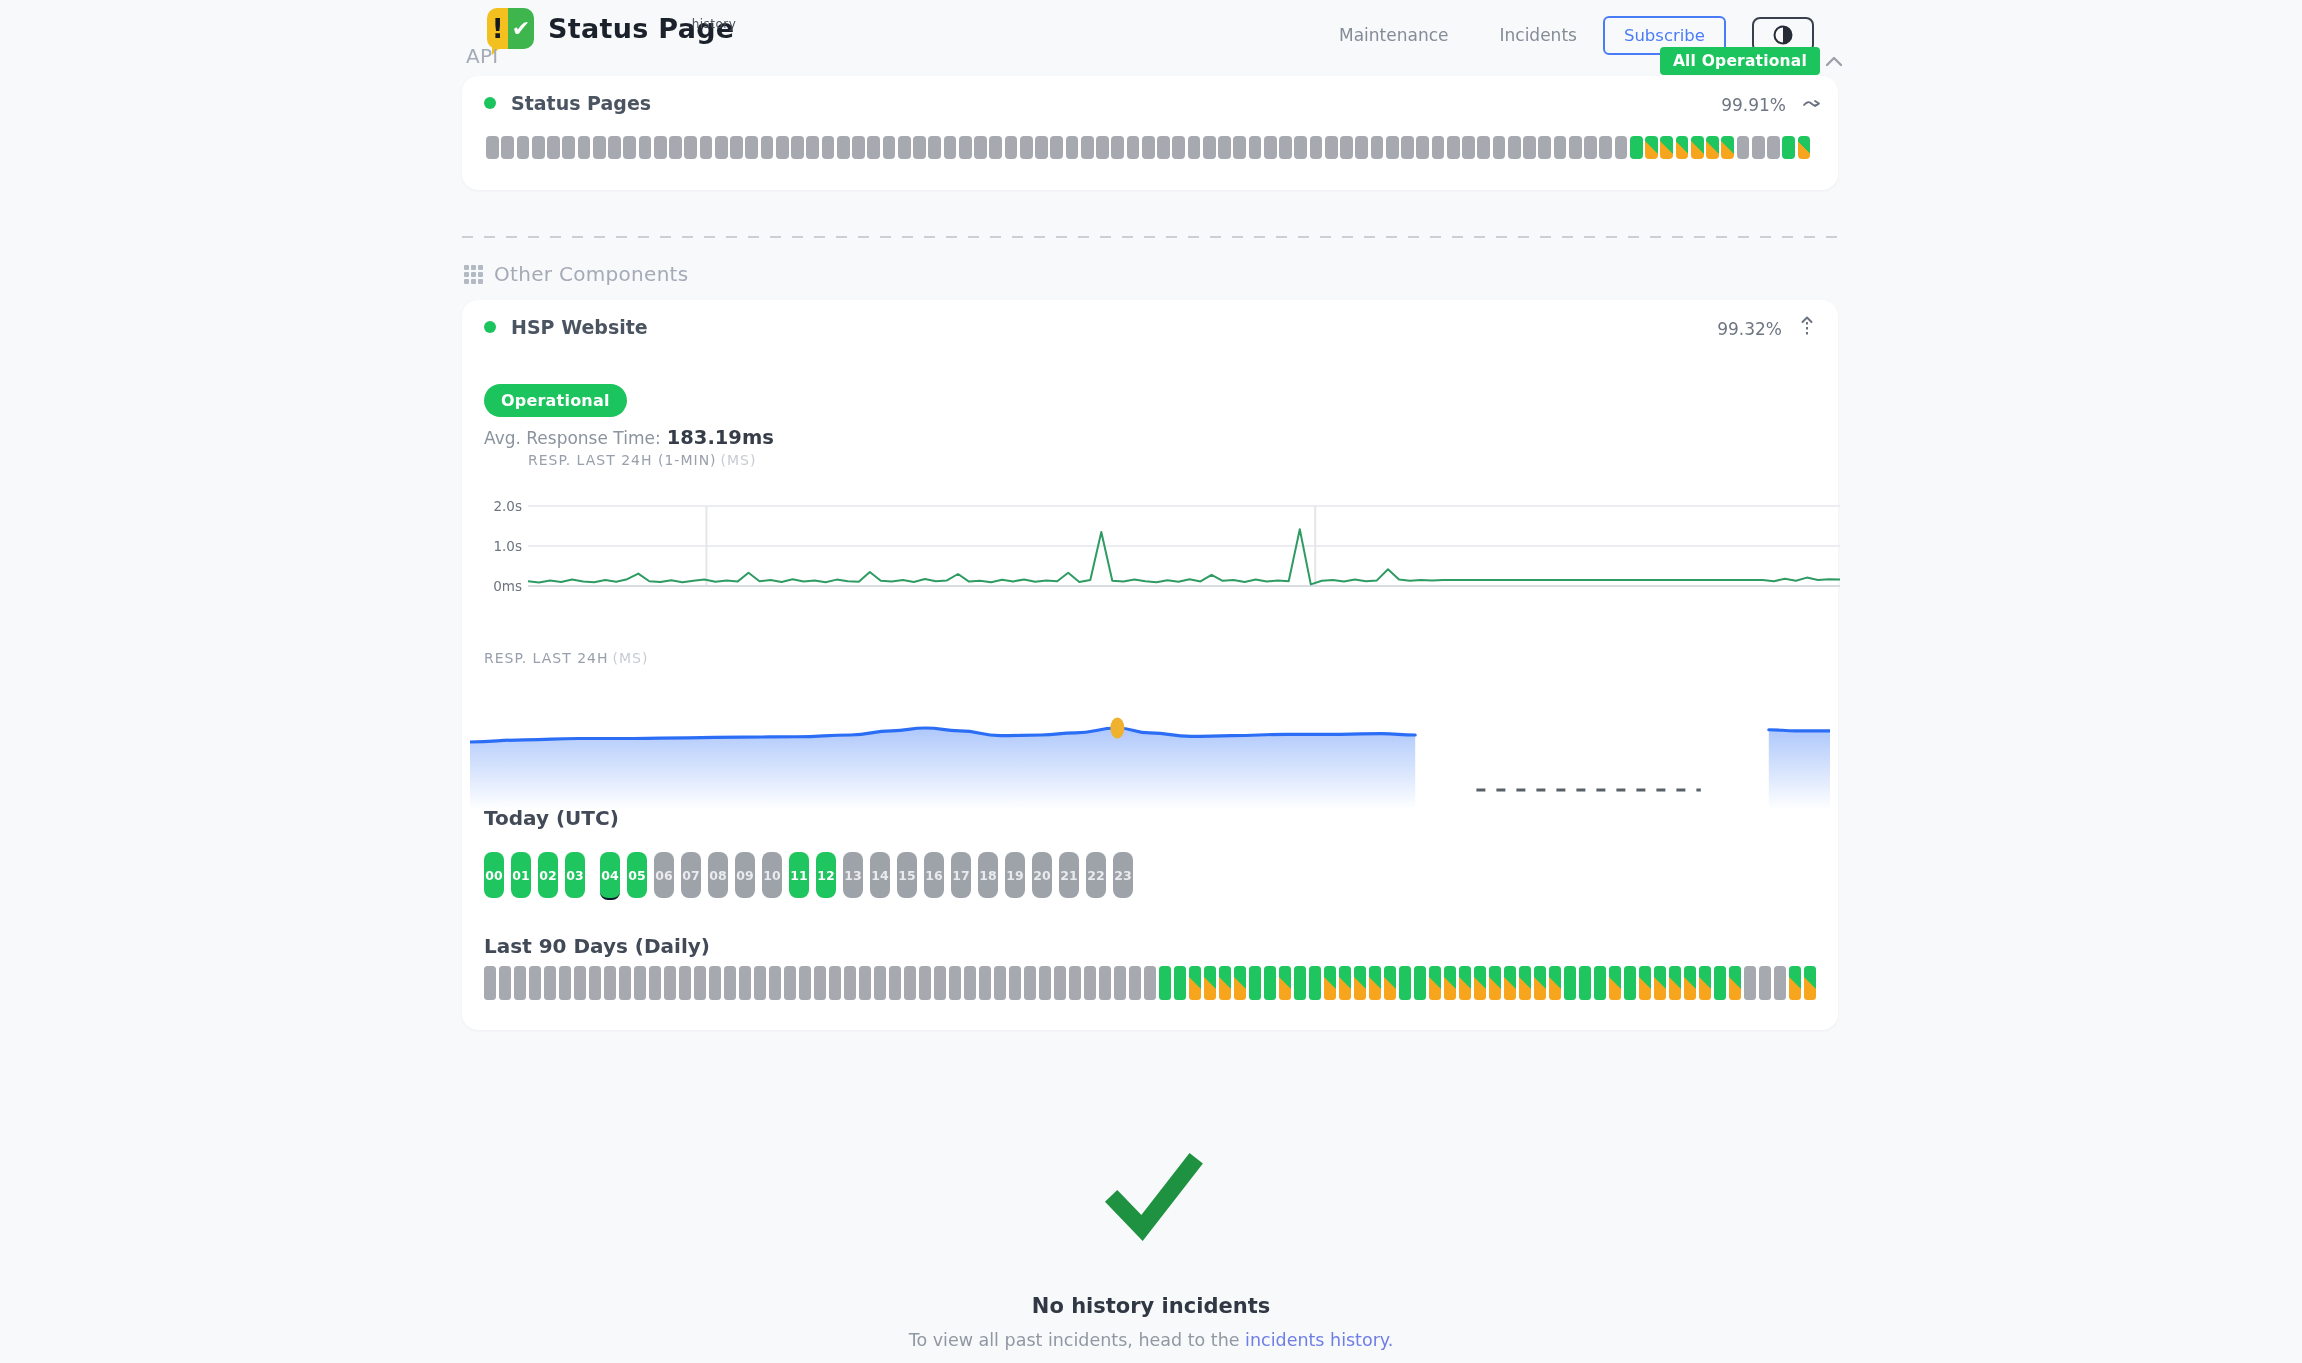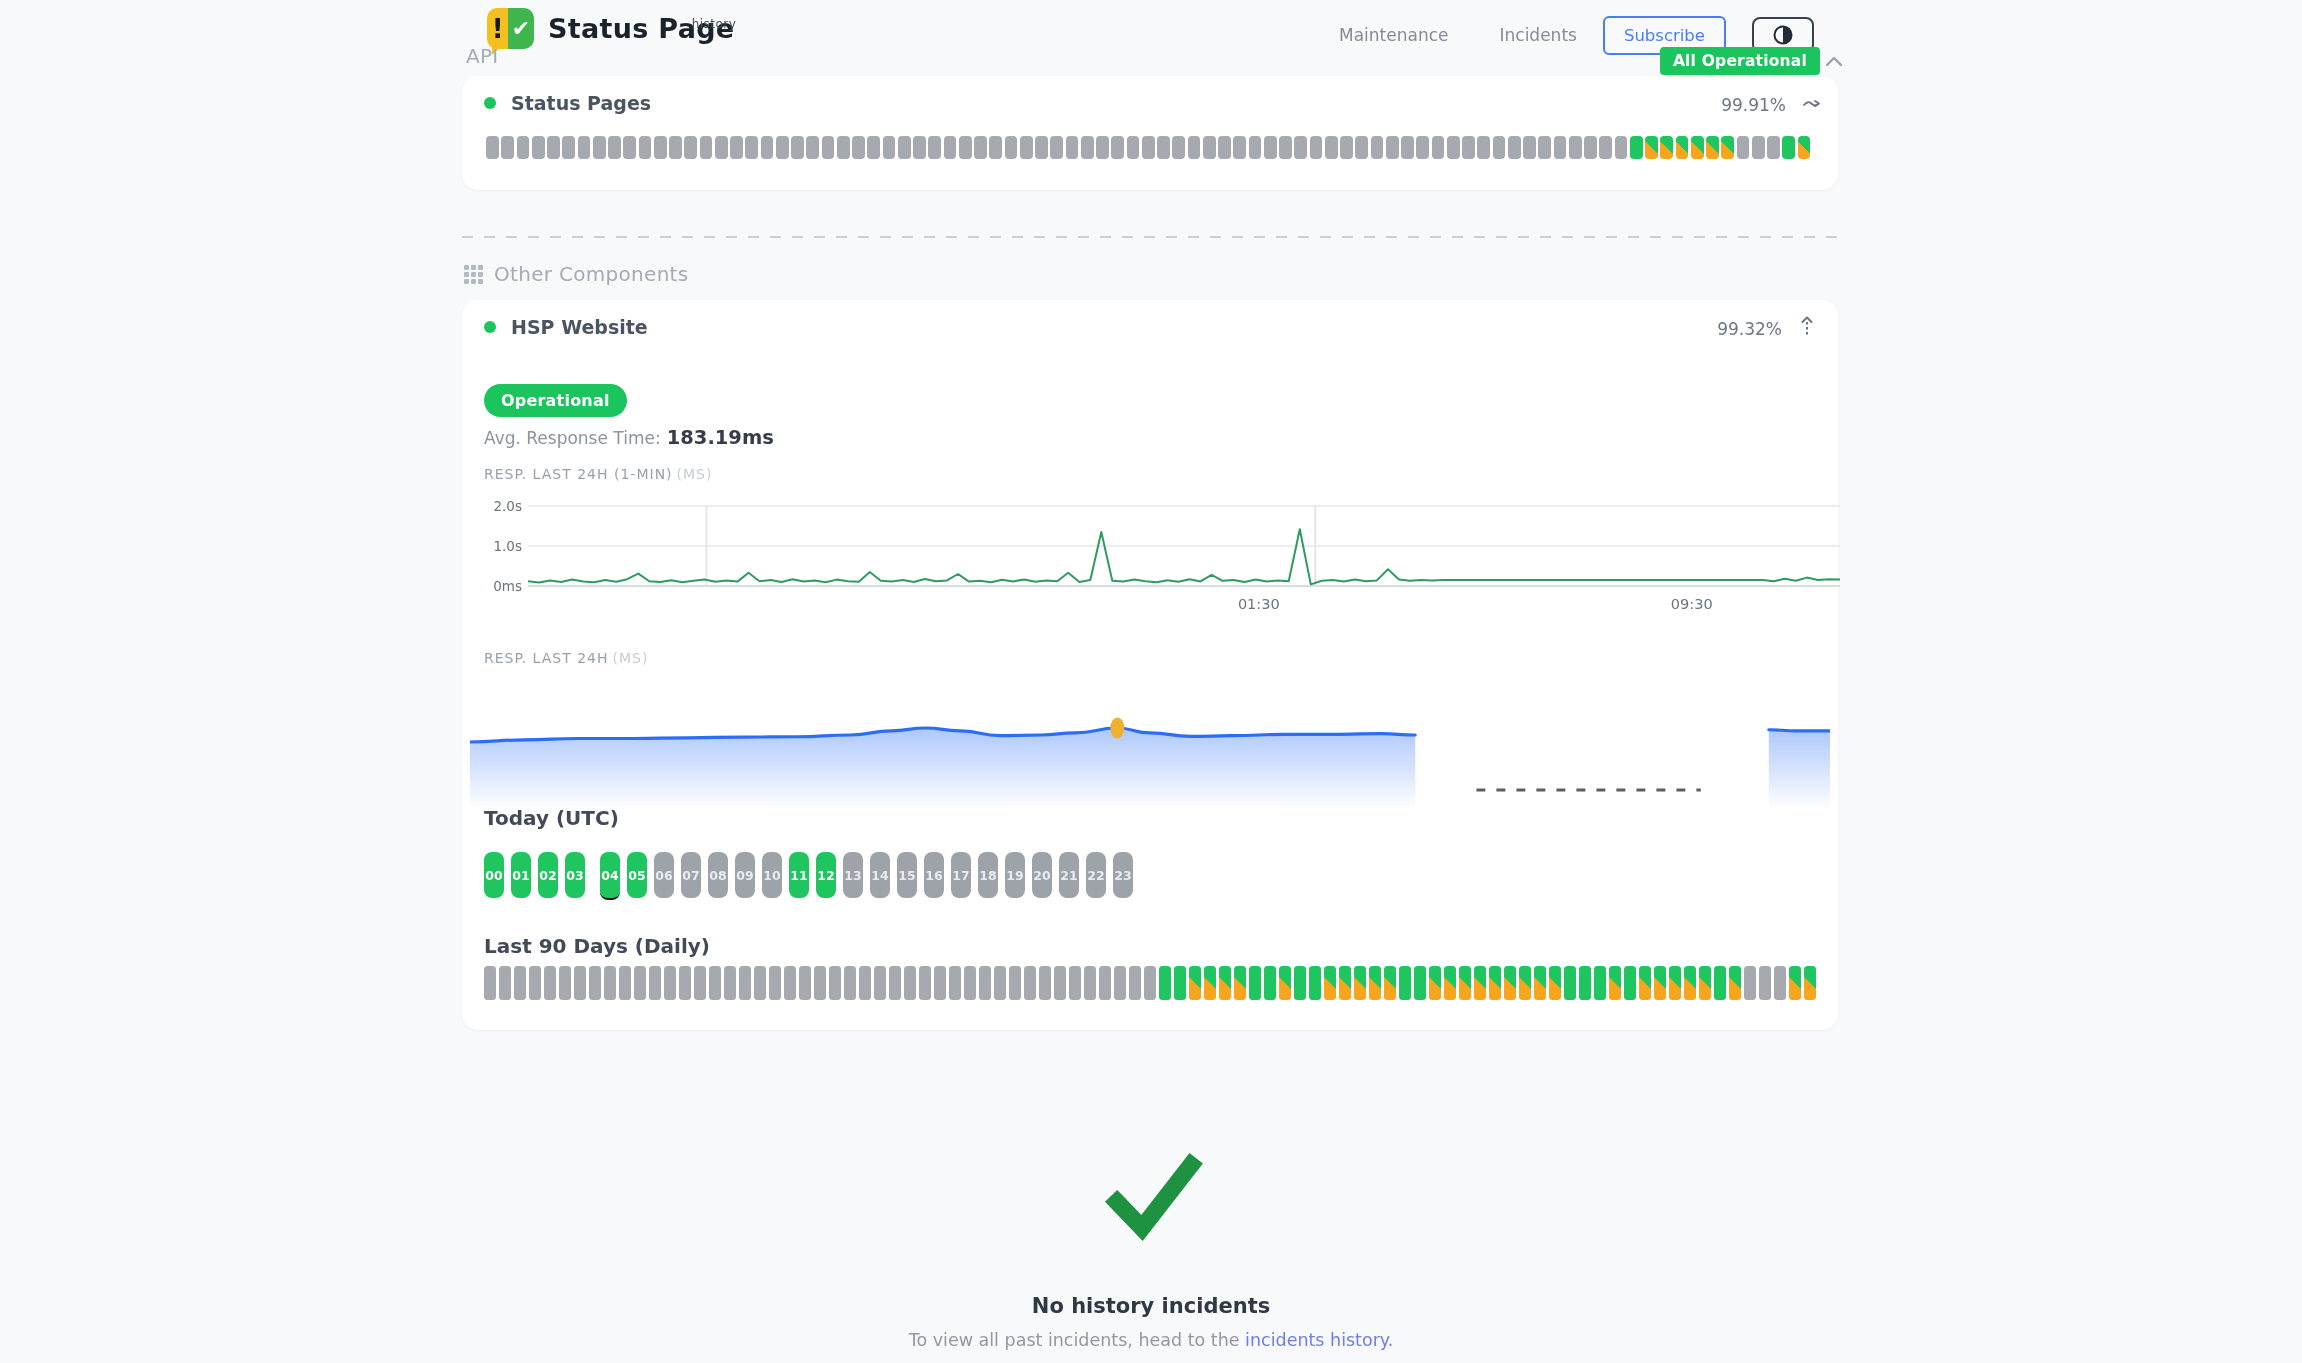--- a/index.html
+++ b/index.html
@@ -50,21 +50,21 @@
     background:repeating-linear-gradient(90deg,#cbd0d7 0 11px,transparent 11px 22px);}
   #other-head{position:absolute;left:464px;top:262px;display:flex;align-items:center;gap:11px;}
   .grid-ic{display:grid;grid-template-columns:repeat(3,5px);grid-template-rows:repeat(3,5px);gap:2px;}
   .grid-ic span{background:#b3bac4;border-radius:1px;}
   
   .pill{position:absolute;left:22px;top:84px;background:#1cc45e;color:#fff;font-size:16px;font-weight:600;padding:7px 17px;border-radius:999px;letter-spacing:.2px;}
   .avg{position:absolute;left:22px;top:126px;font-size:17px;color:#8b939e;}
   .avg b{font-size:19.5px;color:#363d48;font-weight:700;margin-left:6px;}
   .resp-label{position:absolute;left:22px;font-size:14px;letter-spacing:1px;color:#98a0ab;}
   .resp-label .ms{color:#c7ccd3;margin-left:4px;}
-  #resp1-label{top:166px;}
+  #resp1-label{top:152px;margin-left:44px;}
   #resp2-label{top:350px;}
   .chart1-wrap{position:absolute;left:22px;top:196px;right:0;height:126px;}
   .ylab{position:absolute;font-size:13.5px;color:#6c747f;right:auto;width:38px;text-align:right;}
   #chart1-svg{position:absolute;left:44px;top:0;}
   .xlabels{position:absolute;left:44px;top:100px;width:1312px;height:20px;}
   .xlabels span{position:absolute;transform:translateX(-50%);font-size:14.5px;color:#6c747f;}
   #chart2-svg{position:absolute;left:8px;top:378px;}
   .mini-title{position:absolute;left:22px;font-size:20px;font-weight:600;color:#424a57;}
   #today-title{top:506px;}
   #last90-title{top:634px;}
@@ -262,24 +262,20 @@
     <span class="ylab" style="top:42px;">1.0s</span>
     <span class="ylab" style="top:82px;">0ms</span>
     <svg id="chart1-svg" width="1312" height="96" viewBox="0 0 1312 96" preserveAspectRatio="none">
         <line x1="0" y1="10" x2="1312" y2="10" stroke="#ecedf0" stroke-width="2"></line>
         <line x1="0" y1="50" x2="1312" y2="50" stroke="#ecedf0" stroke-width="2"></line>
         <line x1="178.43200000000002" y1="10" x2="178.43200000000002" y2="90" stroke="#e4e6ea" stroke-width="2"></line>
         <line x1="787.1999999999999" y1="10" x2="787.1999999999999" y2="90" stroke="#e4e6ea" stroke-width="2"></line>
         <line x1="0" y1="90" x2="1312" y2="90" stroke="#d9dde2" stroke-width="2"></line>
         <path d="M0.0,85.2 L11.0,86.4 L22.1,84.4 L33.1,86.0 L44.1,83.6 L55.1,85.6 L66.2,86.2 L77.2,84.0 L88.2,85.8 L99.2,83.2 L110.3,77.6 L121.3,85.2 L132.3,86.0 L143.3,84.2 L154.4,86.2 L165.4,84.8 L176.4,83.6 L187.4,85.8 L198.5,84.4 L209.5,85.6 L220.5,76.8 L231.5,85.2 L242.6,84.0 L253.6,86.0 L264.6,83.2 L275.6,85.4 L286.7,84.4 L297.7,86.2 L308.7,83.6 L319.7,85.2 L330.8,85.8 L341.8,76.0 L352.8,84.8 L363.8,85.6 L374.9,84.0 L385.9,86.0 L396.9,83.0 L407.9,85.2 L419.0,84.4 L430.0,78.0 L441.0,85.6 L452.0,84.8 L463.1,86.2 L474.1,83.8 L485.1,85.4 L496.1,83.4 L507.2,85.8 L518.2,84.4 L529.2,85.2 L540.2,76.8 L551.3,86.0 L562.3,84.0 L573.3,36.0 L584.3,84.8 L595.4,85.6 L606.4,83.6 L617.4,85.2 L628.4,86.2 L639.5,84.2 L650.5,85.8 L661.5,83.2 L672.5,85.4 L683.6,78.8 L694.6,84.8 L705.6,84.0 L716.6,86.0 L727.7,83.6 L738.7,85.6 L749.7,84.4 L760.7,85.2 L771.8,33.2 L782.8,88.4 L793.8,84.8 L804.8,84.0 L815.9,85.6 L826.9,83.4 L837.9,85.2 L848.9,84.4 L860.0,73.2 L871.0,83.6 L882.0,84.8 L893.0,84.0 L904.1,84.4 L915.1,84.0 L926.1,84.0 L937.1,84.0 L948.2,84.0 L959.2,84.0 L970.2,84.0 L981.2,84.0 L992.3,84.0 L1003.3,84.0 L1014.3,84.0 L1025.3,84.0 L1036.4,84.0 L1047.4,84.0 L1058.4,84.0 L1069.4,84.0 L1080.5,84.0 L1091.5,84.0 L1102.5,84.0 L1113.5,84.0 L1124.6,84.0 L1135.6,84.0 L1146.6,84.0 L1157.6,84.0 L1168.7,84.0 L1179.7,84.0 L1190.7,84.0 L1201.7,84.0 L1212.8,84.0 L1223.8,84.0 L1234.8,84.0 L1245.8,85.2 L1256.9,82.8 L1267.9,84.8 L1278.9,81.6 L1289.9,84.0 L1301.0,83.2 L1312.0,83.6" fill="none" stroke="#2e9b62" stroke-width="2" stroke-linejoin="round"></path>
       </svg>
-    <div class="xlabels" id="xlabels">
-        <span style="left: 55.7%;">01:30</span>
-        <span style="left: 88.7%;">09:30</span>
-      </div>
   </div>
 
   <div id="resp2-label" class="resp-label">
     <span>RESP. LAST 24H</span><span class="ms">(MS)</span>
   </div>
   <svg id="chart2-svg" width="1360" height="152" viewBox="0 0 1360 152">
       <defs>
         <linearGradient id="bgrad" x1="0" y1="0" x2="0" y2="1">
           <stop offset="0" stop-color="#2b6ef5" stop-opacity="0.38"></stop>
           <stop offset="0.8" stop-color="#2b6ef5" stop-opacity="0"></stop>

